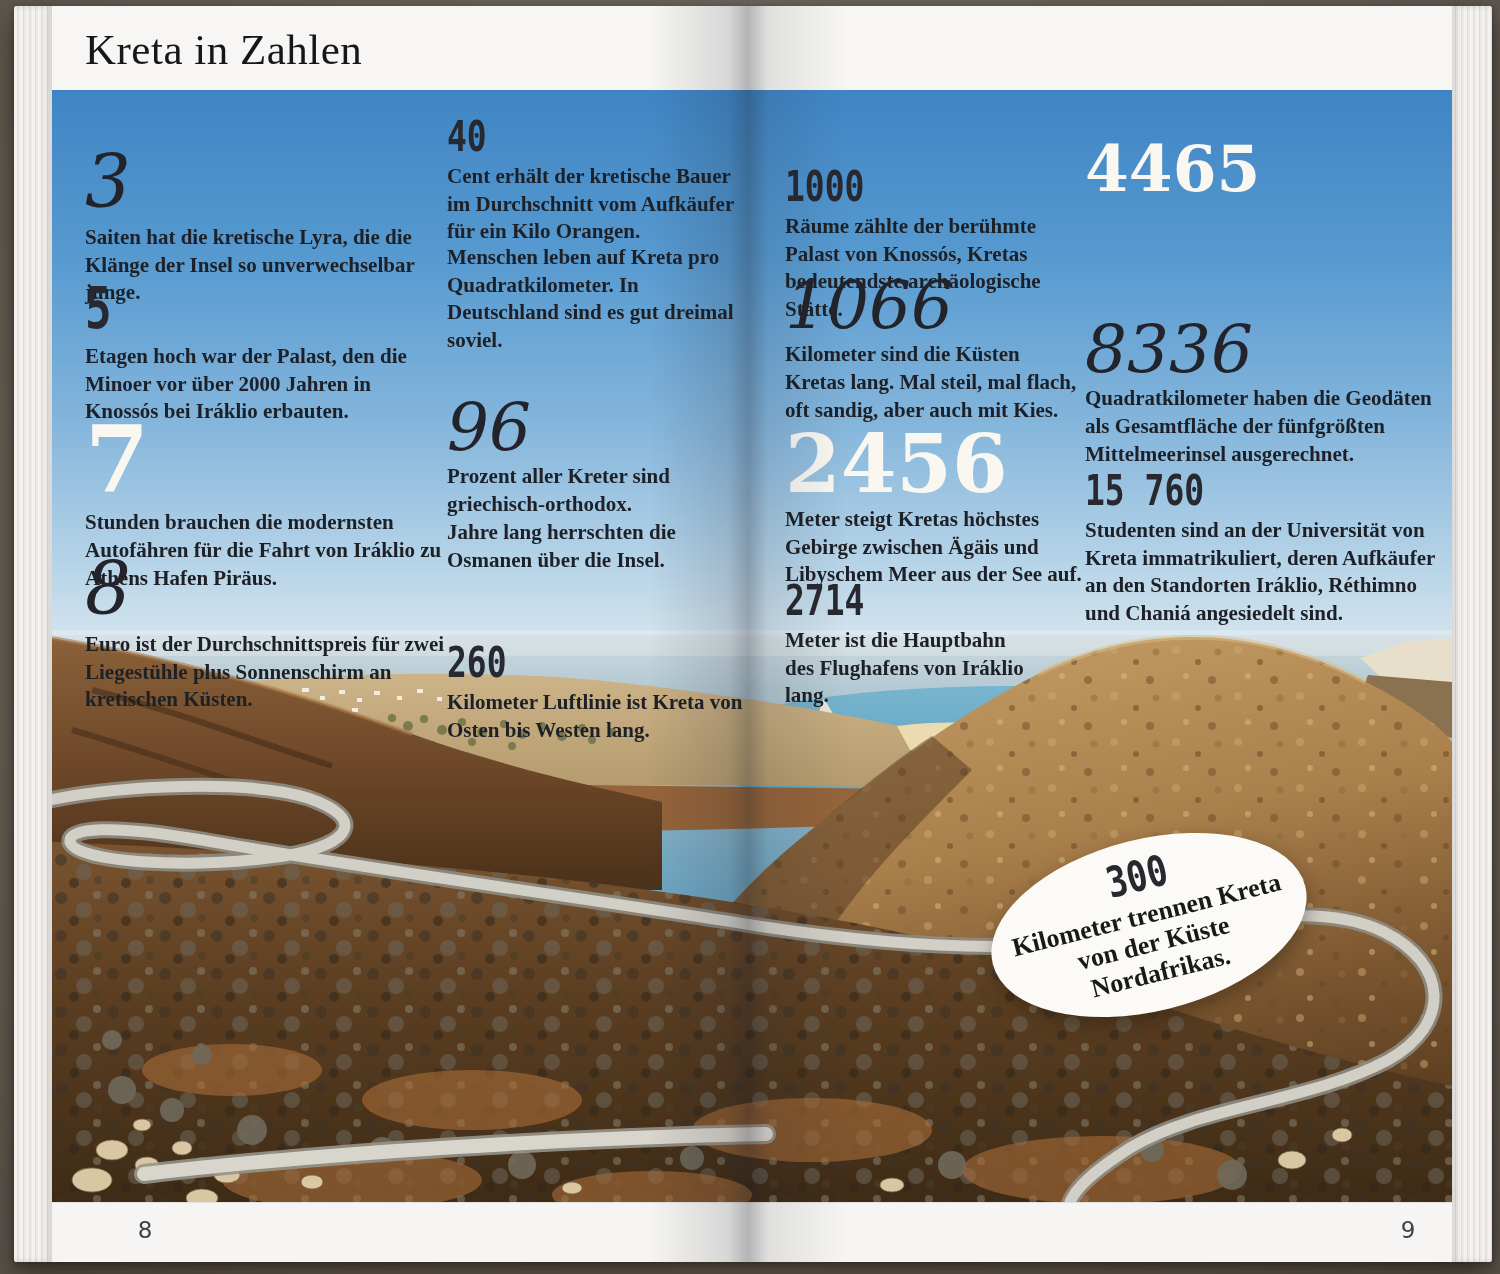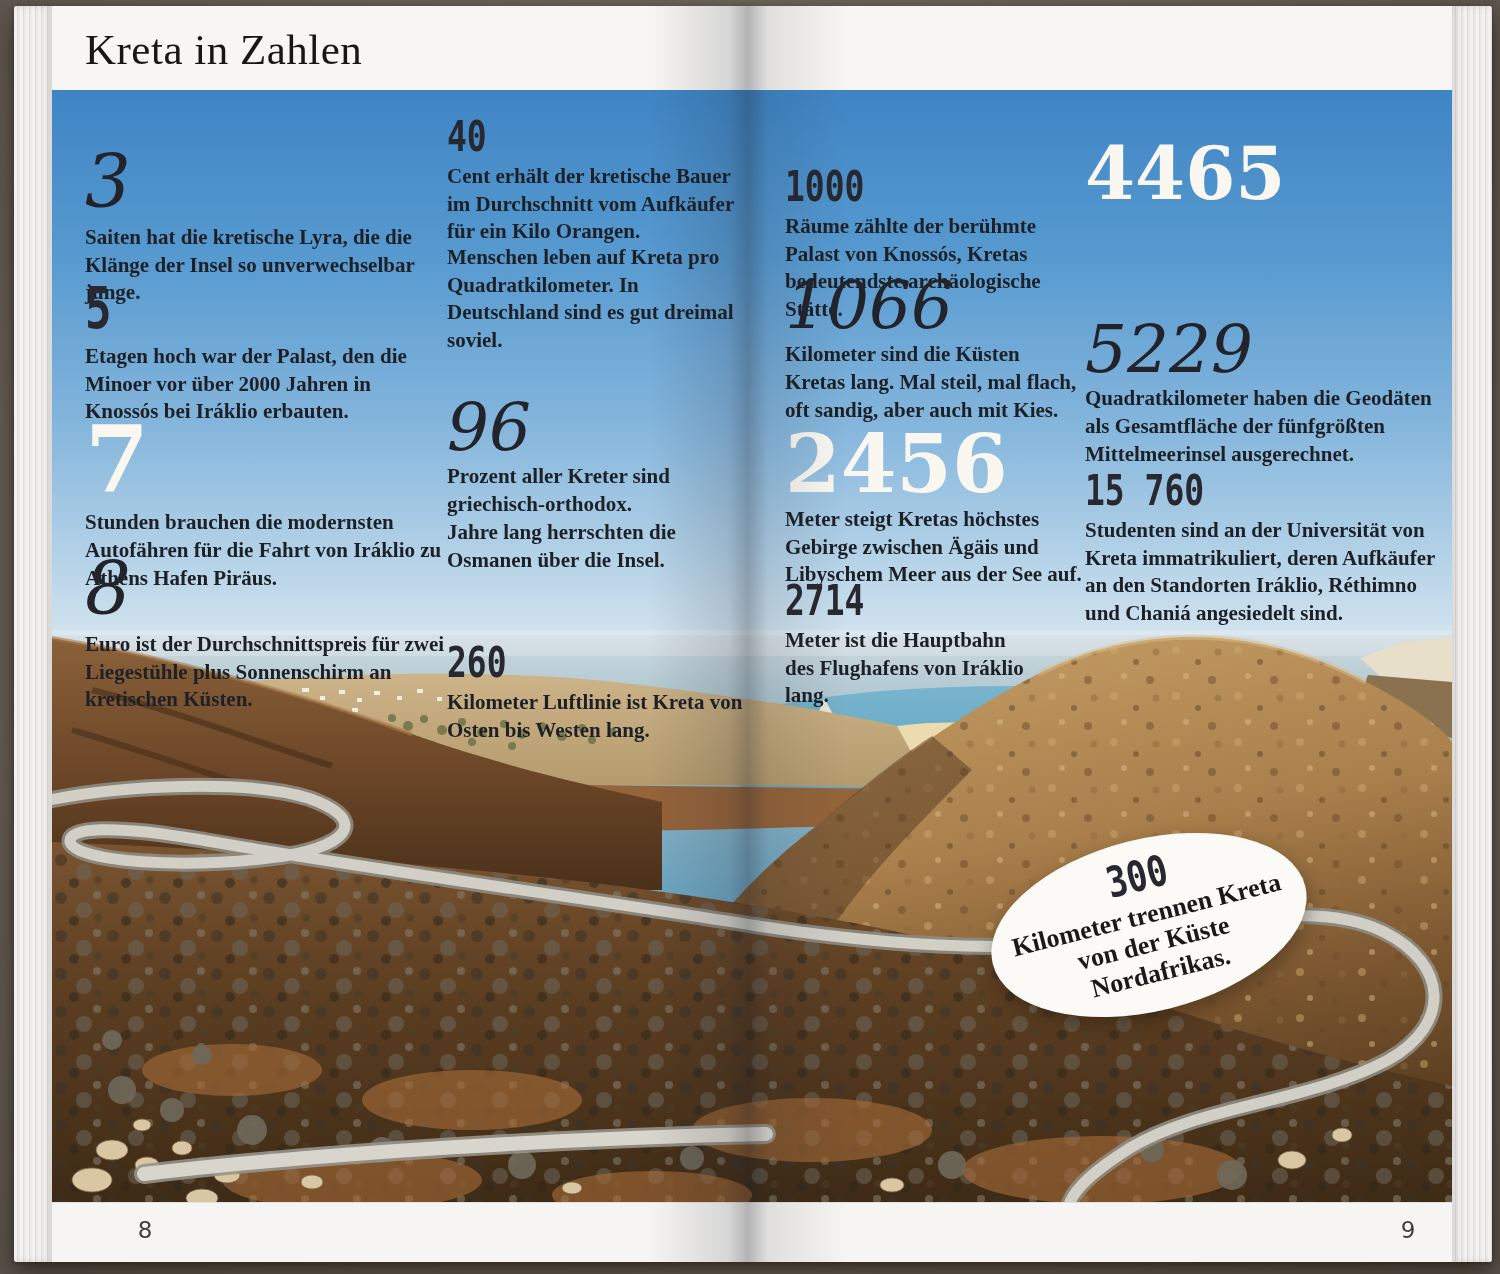--- a/index.html
+++ b/index.html
@@ -37,21 +37,21 @@
   .col-l1{left:33px;top:0;width:362px;}
   .col-l2{left:395px;top:0;width:306px;}
   .col-r1{left:733px;top:0;width:300px;}
   .col-r2{left:1033px;top:0;width:356px;}
   .fact{position:absolute;left:0;width:100%;}
   .fact .body{margin:6px 0 0 0;font:700 21px/1.32 "Liberation Serif", serif;color:#1d2127;}
   .num{display:block;color:#23242b;}
   .num-italic{font:italic 400 72px/1 "DejaVu Serif", serif;}
   .num-italic.sm{font-size:66px;line-height:.9;}
   .num-white{font:700 80px/.9 "DejaVu Serif", serif;color:#f9f7f0;}
-  .num-white.xl{font-size:72px;line-height:.82;}
+  .num-white.xl{font-size:63px;line-height:.82;}
   .num-white.l7{font-size:92px;line-height:.95;}
   .num-hand{font:700 33px/1 "DejaVu Sans Mono", monospace;color:#282830;
             display:inline-block;transform:scaleY(1.28);transform-origin:left bottom;letter-spacing:0;}
   .num-hand.big{font-size:44px;}
 
   
   .sticker{position:absolute;left:936px;top:749px;width:322px;height:172px;border-radius:50%;
            background:#fbfaf7;transform:rotate(-14deg);box-shadow:0 8px 18px rgba(30,20,10,.35);
            display:flex;flex-direction:column;align-items:center;justify-content:center;text-align:center;}
   .sticker .num-hand{transform:scaleY(1.25);transform-origin:center bottom;font-size:34px;margin-bottom:4px;}
@@ -311,21 +311,21 @@
             <span class="num num-hand">2714</span>
             <p class="body">Meter ist die Hauptbahn des Flughafens von Iráklio lang.</p>
           </div>
         </div>
 
         <div class="col col-r2">
           <div class="fact" style="top:54px">
             <span class="num num-white xl">4465</span>
           </div>
           <div class="fact" style="top:230px">
-            <span class="num num-italic sm">5229</span>
+            <span class="num num-italic sm">8336</span>
             <p class="body">Quadratkilometer haben die Geodäten als Gesamtfläche der fünfgrößten Mittelmeerinsel ausgerechnet.</p>
           </div>
           <div class="fact" style="top:388px">
             <span class="num num-hand">15 760</span>
             <p class="body">Studenten sind an der Universität von Kreta immatrikuliert, deren Aufkäufer an den Standorten Iráklio, Réthimno und Chaniá angesiedelt sind.</p>
           </div>
         </div>
 
         <div class="sticker">
           <span class="num num-hand">300</span>

